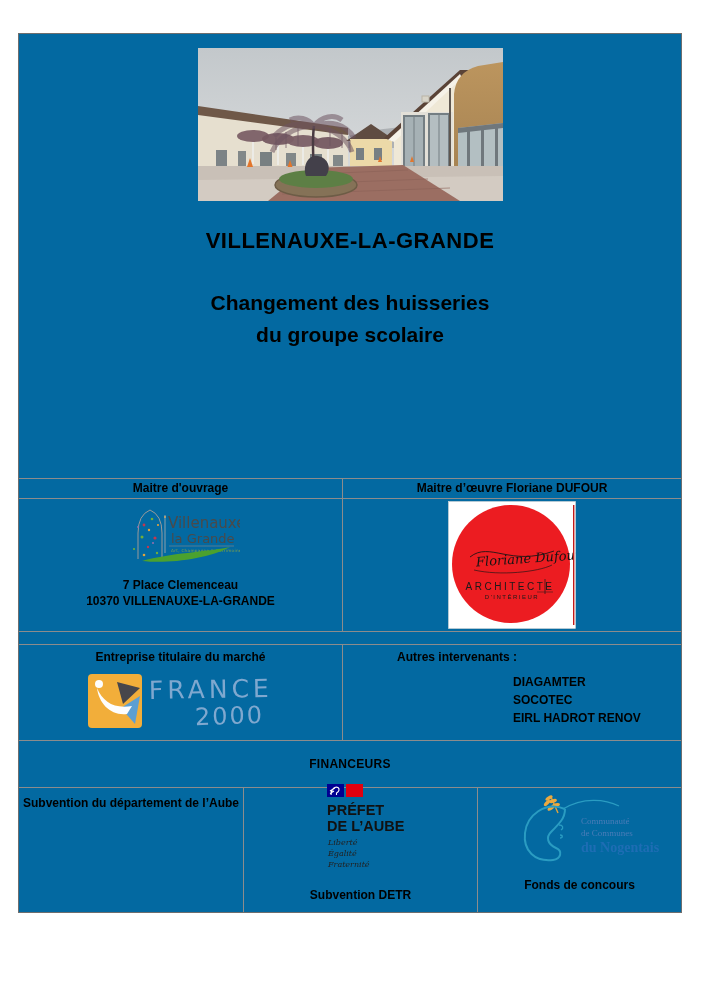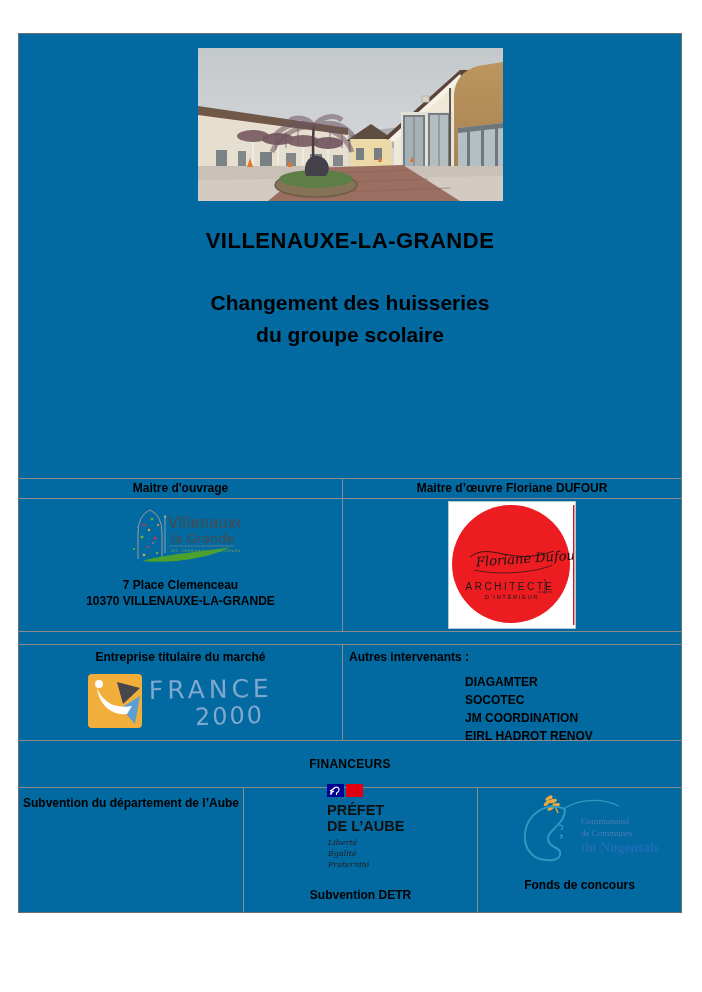--- a/index.html
+++ b/index.html
@@ -17,21 +17,21 @@
   
   .row-title { height:444px; flex-direction:column; align-items:center; }
   .photo { margin-top:14px; width:305px; height:153px; display:block; }
   .city-title { margin-top:27px; font-size:22px; font-weight:bold; letter-spacing:.5px; text-align:center; }
   .project { margin-top:33px; font-size:21px; font-weight:bold; text-align:center; line-height:32px; }
   .amount  { margin-top:27px; font-size:16px; font-weight:bold; text-align:center; line-height:25px; }
 
   
   .row-heads { height:20px; }
   .row-logos { height:133px; }
-  .row-d     { height:96px; }
+  .row-d     { height:96px;gap:48px; }
   .cell-l { width:324px; border-right:1px solid #8c8c8c; box-sizing:border-box; }
   .cell-r { flex:1; box-sizing:border-box; }
   .cell-head { font-size:12px; font-weight:bold; text-align:center; line-height:19px; }
   .col-center { display:flex; flex-direction:column; align-items:center; }
 
   .address { margin-top:10px; font-size:12px; font-weight:bold; text-align:center; line-height:16px; }
 
   .row-spacer { height:13px; }
 
   .fr2000-block { margin-top:5px; display:flex; align-items:center; }
@@ -223,21 +223,20 @@
             <text x="6" y="26" font-size="25" fill="#7fa8cf" letter-spacing="4" font-family="DejaVu Sans, sans-serif" transform="rotate(-1 60 20)">FRANCE</text>
             <text x="52" y="52" font-size="24" fill="#7fa8cf" letter-spacing="2" font-family="DejaVu Sans, sans-serif" transform="rotate(-2 90 44)">2000</text>
           </svg>
         </div>
       </div>
       <div class="cell-r autres-pad">
         <div class="autres-head">Autres intervenants :</div>
         <div class="autres-list">
           <div>DIAGAMTER</div>
           <div>SOCOTEC</div>
-          <div>JM COORDINATION</div>
           <div>EIRL HADROT RENOV</div>
         </div>
       </div>
     </div>
 
     <div class="row row-fin bt">
       <span>FINANCEURS</span>
     </div>
 
     <div class="row row-bottom bt">

